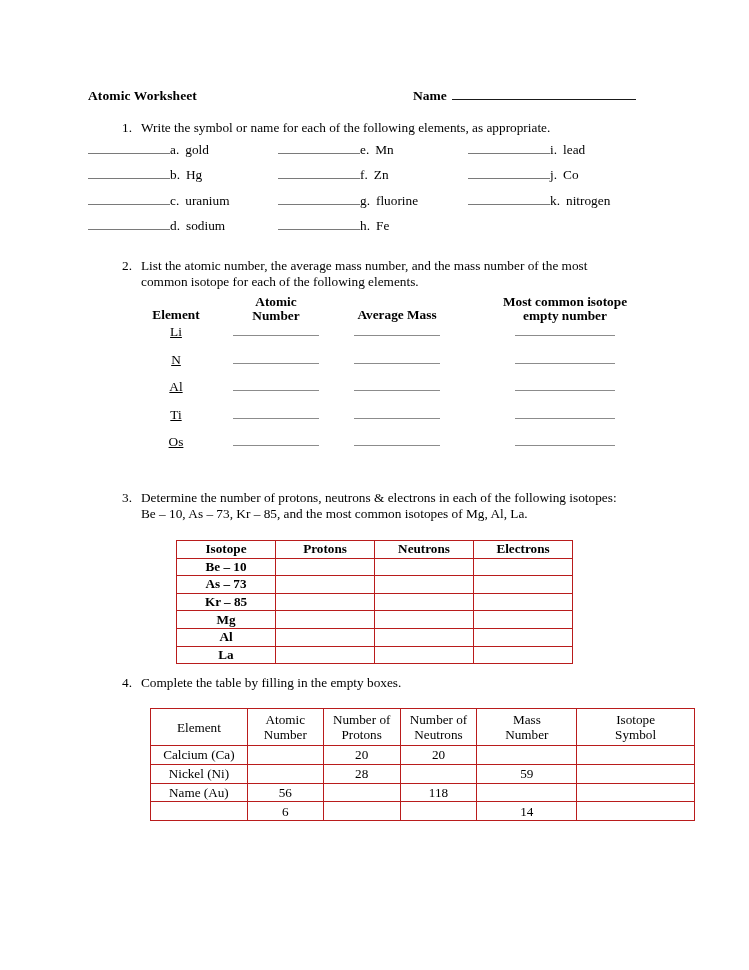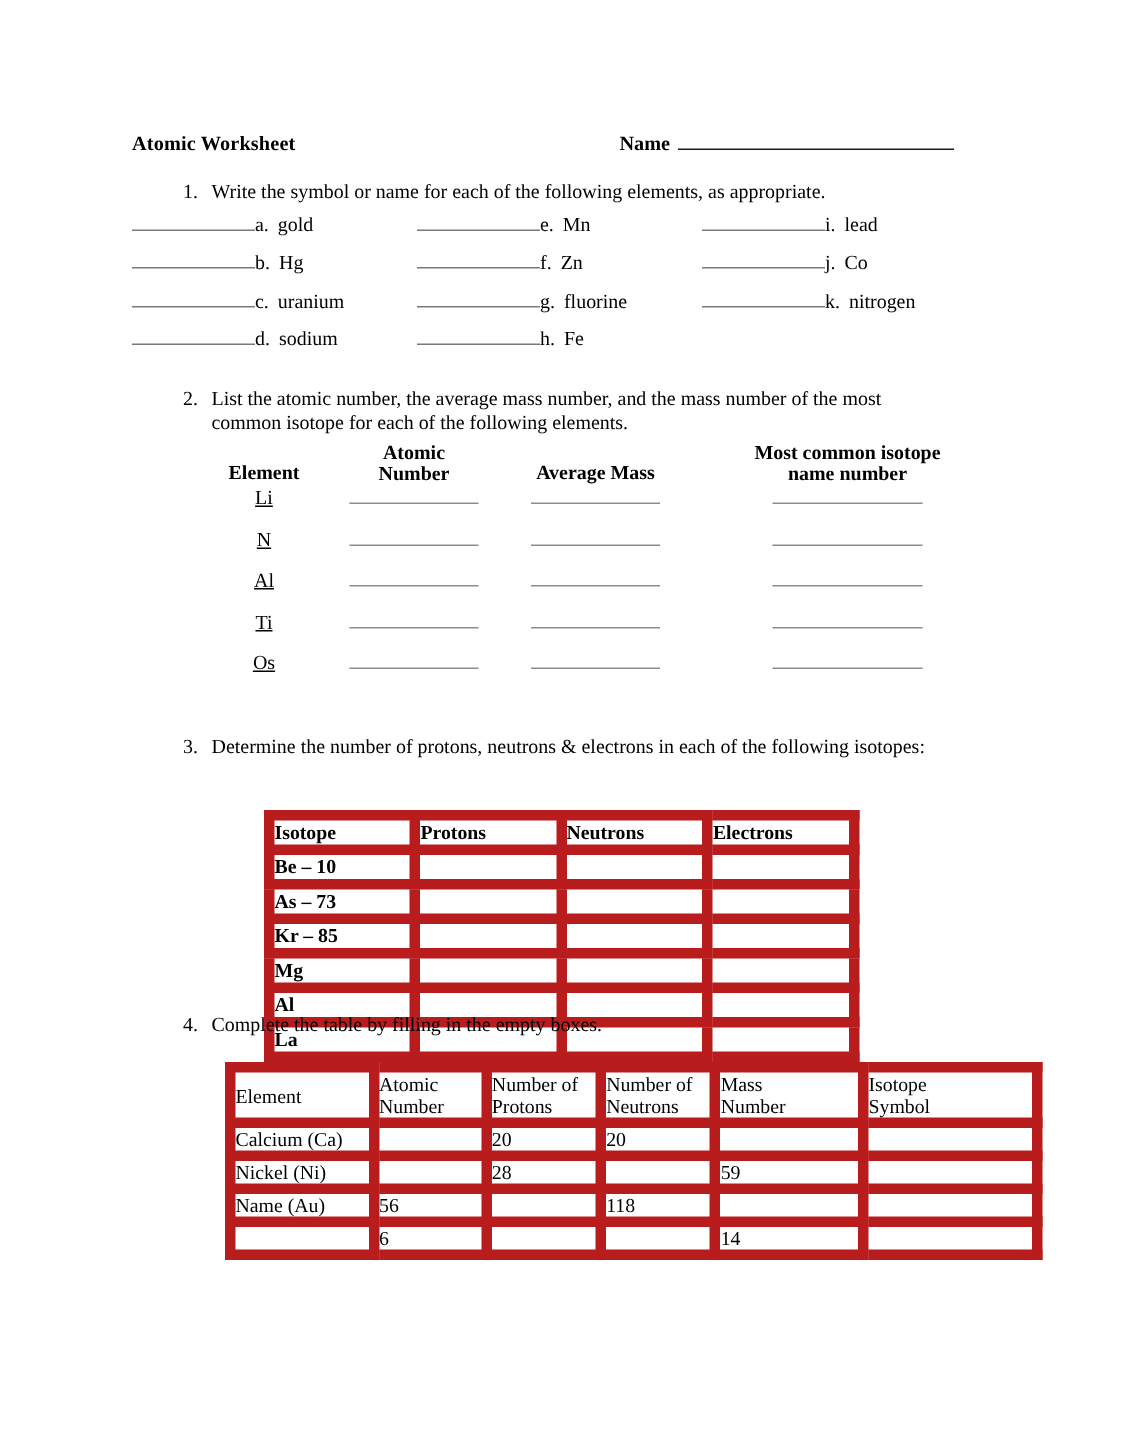--- a/index.html
+++ b/index.html
@@ -116,23 +116,23 @@
 
   
   #q3 { left: 110px; top: 490px; width: 580px; }
 
   table.grid {
     position: absolute;
     border-collapse: collapse;
     font-size: 13.2px;
   }
   table.grid td, table.grid th {
-    border: 7px solid #b91c1c;
+    border: 1px solid #b91c1c;
     padding: 0;
-    text-align: left;
+    text-align: center;
     vertical-align: middle;
   }
 
   #t3 { left: 176px; top: 540px; width: 397px; }
   #t3 td, #t3 th { height: 17.6px; font-weight: bold; }
   #t3 .c-iso { width: 99px; }
   #t3 .c-gen { width: 99px; }
 
   
   #q4 { left: 110px; top: 675px; width: 580px; }
@@ -250,21 +250,21 @@
     <div class="q2-table">
       <div class="q2-head">
         <div class="q2-h c0">Element</div>
         <div class="q2-h c1">
           <span class="twoline">Atomic</span>
           <span class="twoline">Number</span>
         </div>
         <div class="q2-h c2">Average Mass</div>
         <div class="q2-h c3">
           <span class="twoline">Most common isotope</span>
-          <span class="twoline">name number</span>
+          <span class="twoline">empty number</span>
         </div>
       </div>
 
       <div class="q2-row">
         <div class="q2-el">Li</div>
         <div class="q2-bl">
             <i></i>
           </div>
         <div class="q2-bl w2">
             <i></i>
@@ -321,20 +321,21 @@
             <i></i>
           </div>
       </div>
     </div>
   </div>
 
   <div class="q" id="q3">
     <span class="q-num">3.</span>
     <div class="q-body">
       <div>Determine the number of protons, neutrons &amp; electrons in each of the following isotopes:</div>
+      <div>Be – 10,  As – 73,  Kr – 85, and the most common isotopes of Mg, Al, La.</div>
     </div>
   </div>
 
   <table class="grid" id="t3">
     <thead>
       <tr>
         <th class="c-iso">Isotope</th>
         <th class="c-gen">Protons</th>
         <th class="c-gen">Neutrons</th>
         <th class="c-gen">Electrons</th>

